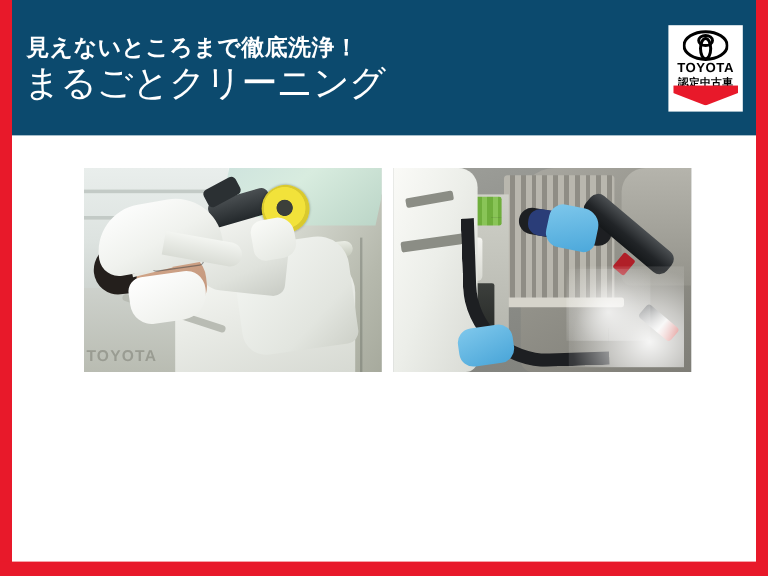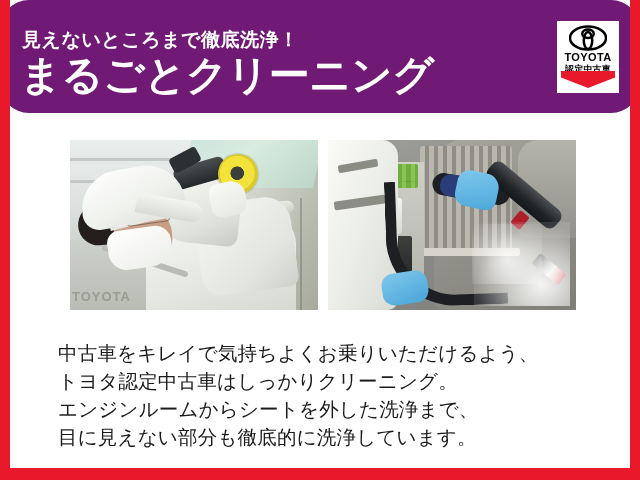--- a/index.html
+++ b/index.html
@@ -22,44 +22,43 @@
   }
   .frame-left   { left: 0;   top: 0;   width: 10px;  height: 480px; }
   .frame-right  { right: 0;  top: 0;   width: 10px;  height: 480px; }
   .frame-bottom { left: 0;   bottom: 0; width: 640px; height: 12px; }
 
   
   .header {
     position: absolute;
     left: 0; top: 0;
     width: 640px; height: 113px;
-    background: #701a75;
+    background: #0c4a6e;
     overflow: hidden;
-    border-radius: 29px;
   }
   .header-kicker {
     position: absolute;
     left: 22px; top: 27px;
     color: #ffffff;
     font-size: 19px;
     font-weight: bold;
     letter-spacing: 0.5px;
     white-space: nowrap;
   }
   .headline-row {
     position: absolute;
     left: 20px; top: 55px;
     display: flex;
     align-items: flex-end;
     white-space: nowrap;
   }
   .headline-main {
     color: #ffffff;
-    font-size: 41px;
-    font-weight: bold;
+    font-size: 30px;
+    font-weight: normal;
     line-height: 1;
     letter-spacing: -0.5px;
   }
   .headline-suffix {
     color: #ffffff;
     font-size: 27px;
     font-weight: bold;
     line-height: 1;
     padding-bottom: 2px;
     padding-left: 2px;
@@ -510,26 +509,20 @@
         <div class="p2-wand-red"></div>
         <div class="p2-nozzle"></div>
         <div class="p2-glove-top"></div>
         <div class="p2-glove-bottom"></div>
         <div class="p2-steam"></div>
         <div class="p2-steam2"></div>
       </div>
 
     </div>
 
-    <div class="body-text">
-      <div class="body-line">中古車をキレイで気持ちよくお乗りいただけるよう、</div>
-      <div class="body-line">トヨタ認定中古車はしっかりクリーニング。</div>
-      <div class="body-line">エンジンルームからシートを外した洗浄まで、</div>
-      <div class="body-line">目に見えない部分も徹底的に洗浄しています。</div>
-    </div>
 
   </div>
 
   <div class="frame-left"></div>
   <div class="frame-right"></div>
   <div class="frame-bottom"></div>
 
 </div>
 
 </body></html>

